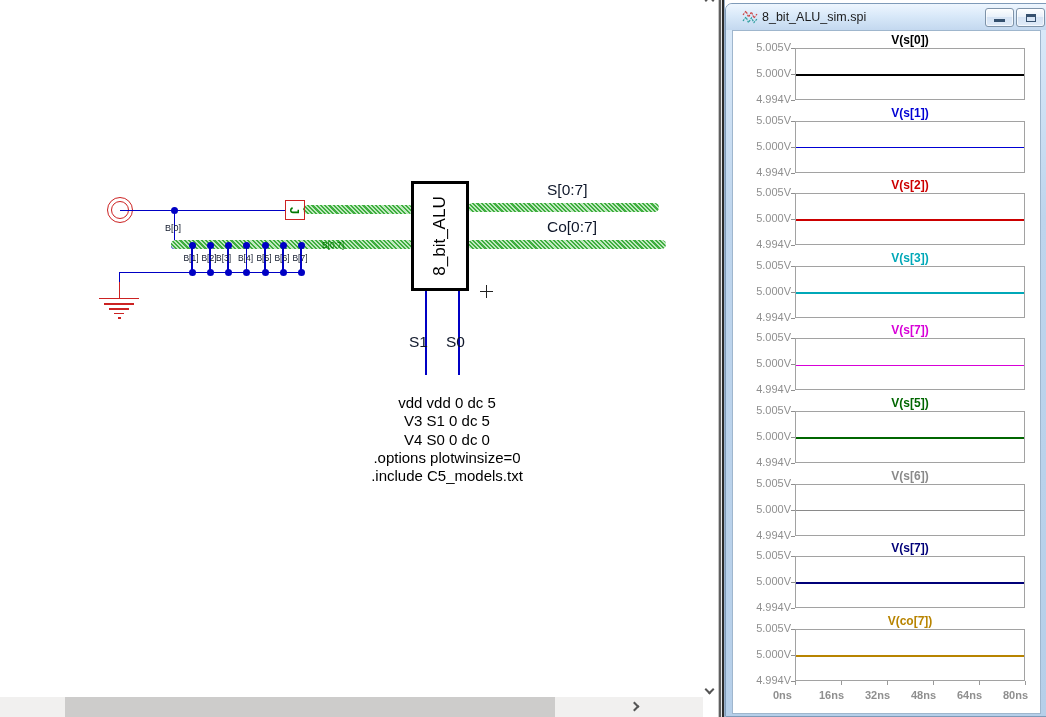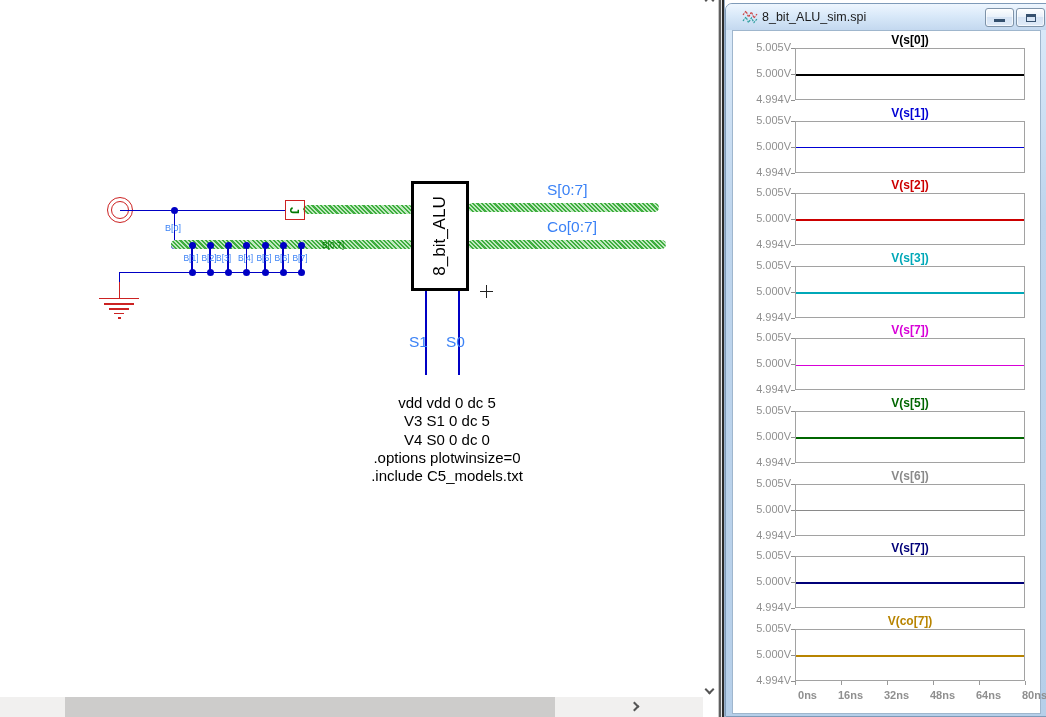--- a/index.html
+++ b/index.html
@@ -10,21 +10,21 @@
   
   .schematic{position:absolute;left:0;top:0;width:703px;height:697px;background:#fff;}
   .wire{position:absolute;background:#0000c4;}
   .hwire{height:1.5px;}
   .vwire{width:1.5px;}
   .dot{position:absolute;width:7px;height:7px;border-radius:50%;background:#0000c4;}
   .red{background:#cc2222;}
   .circ{position:absolute;border:1.6px solid #cc2222;border-radius:50%;background:transparent;}
   .bus{position:absolute;height:9px;border-radius:4.5px;
     background:repeating-linear-gradient(45deg,#3fae3f 0 1.5px,#bfe9bf 1.5px 3px);}
-  .lbl{position:absolute;color:#3b82f6;white-space:nowrap;}
+  .lbl{position:absolute;color:#0f172a;white-space:nowrap;}
   .alu{position:absolute;left:411px;top:181px;width:58px;height:110px;
     border:3px solid #000;background:#fff;display:flex;align-items:center;justify-content:center;}
   .alu span{transform:rotate(-90deg);font-size:17px;color:#000;white-space:nowrap;}
   .jbox{position:absolute;left:285px;top:200px;width:20px;height:20px;border:1.5px solid #cc2222;
     display:flex;align-items:center;justify-content:center;background:#fff0;}
   .jbox span{color:#007700;font-size:13px;transform:rotate(90deg);font-weight:bold;}
   .gbar{position:absolute;height:1.6px;background:#cc2222;}
   .spice{position:absolute;left:336px;top:394px;width:222px;text-align:center;
     font-size:15px;line-height:18.3px;color:#000;}
   .cross-h{position:absolute;left:480px;top:290.5px;width:13px;height:1.4px;background:#222;}
@@ -63,21 +63,21 @@
   .client{position:absolute;left:6px;top:26px;width:309px;height:684px;background:#fff;
     border:1px solid #9fb6cd;}
   .plots{position:absolute;left:0;top:0;right:0;bottom:0;}
   .pane-title{position:absolute;width:230px;text-align:center;font-size:12px;font-weight:bold;white-space:nowrap;}
   .pane-box{position:absolute;width:230px;height:52px;border:1px solid #a2a2a2;background:#fff;}
   .gridmid{position:absolute;left:0;top:25.5px;width:100%;height:1px;background:#ababab;}
   .trace{position:absolute;left:0;top:25.2px;width:100%;height:1.6px;}
   .ylab{position:absolute;width:48px;text-align:right;font-size:11px;color:#8f8f8f;white-space:nowrap;}
   .ytick{position:absolute;width:4px;height:1px;background:#8f8f8f;}
   .xtick{position:absolute;width:1px;height:4px;background:#9a9a9a;}
-  .xlab{position:absolute;width:44px;text-align:right;font-size:11px;font-weight:bold;color:#8f8f8f;white-space:nowrap;}
+  .xlab{position:absolute;width:44px;text-align:left;font-size:11px;font-weight:bold;color:#8f8f8f;white-space:nowrap;}
 </style>
 </head>
 <body>
 
 <div class="screen">
 
   <div class="schematic">
 
     <div class="circ" style="left:107px;top:197px;width:26px;height:26px;"></div>
     <div class="circ" style="left:111px;top:201px;width:18px;height:18px;"></div>

